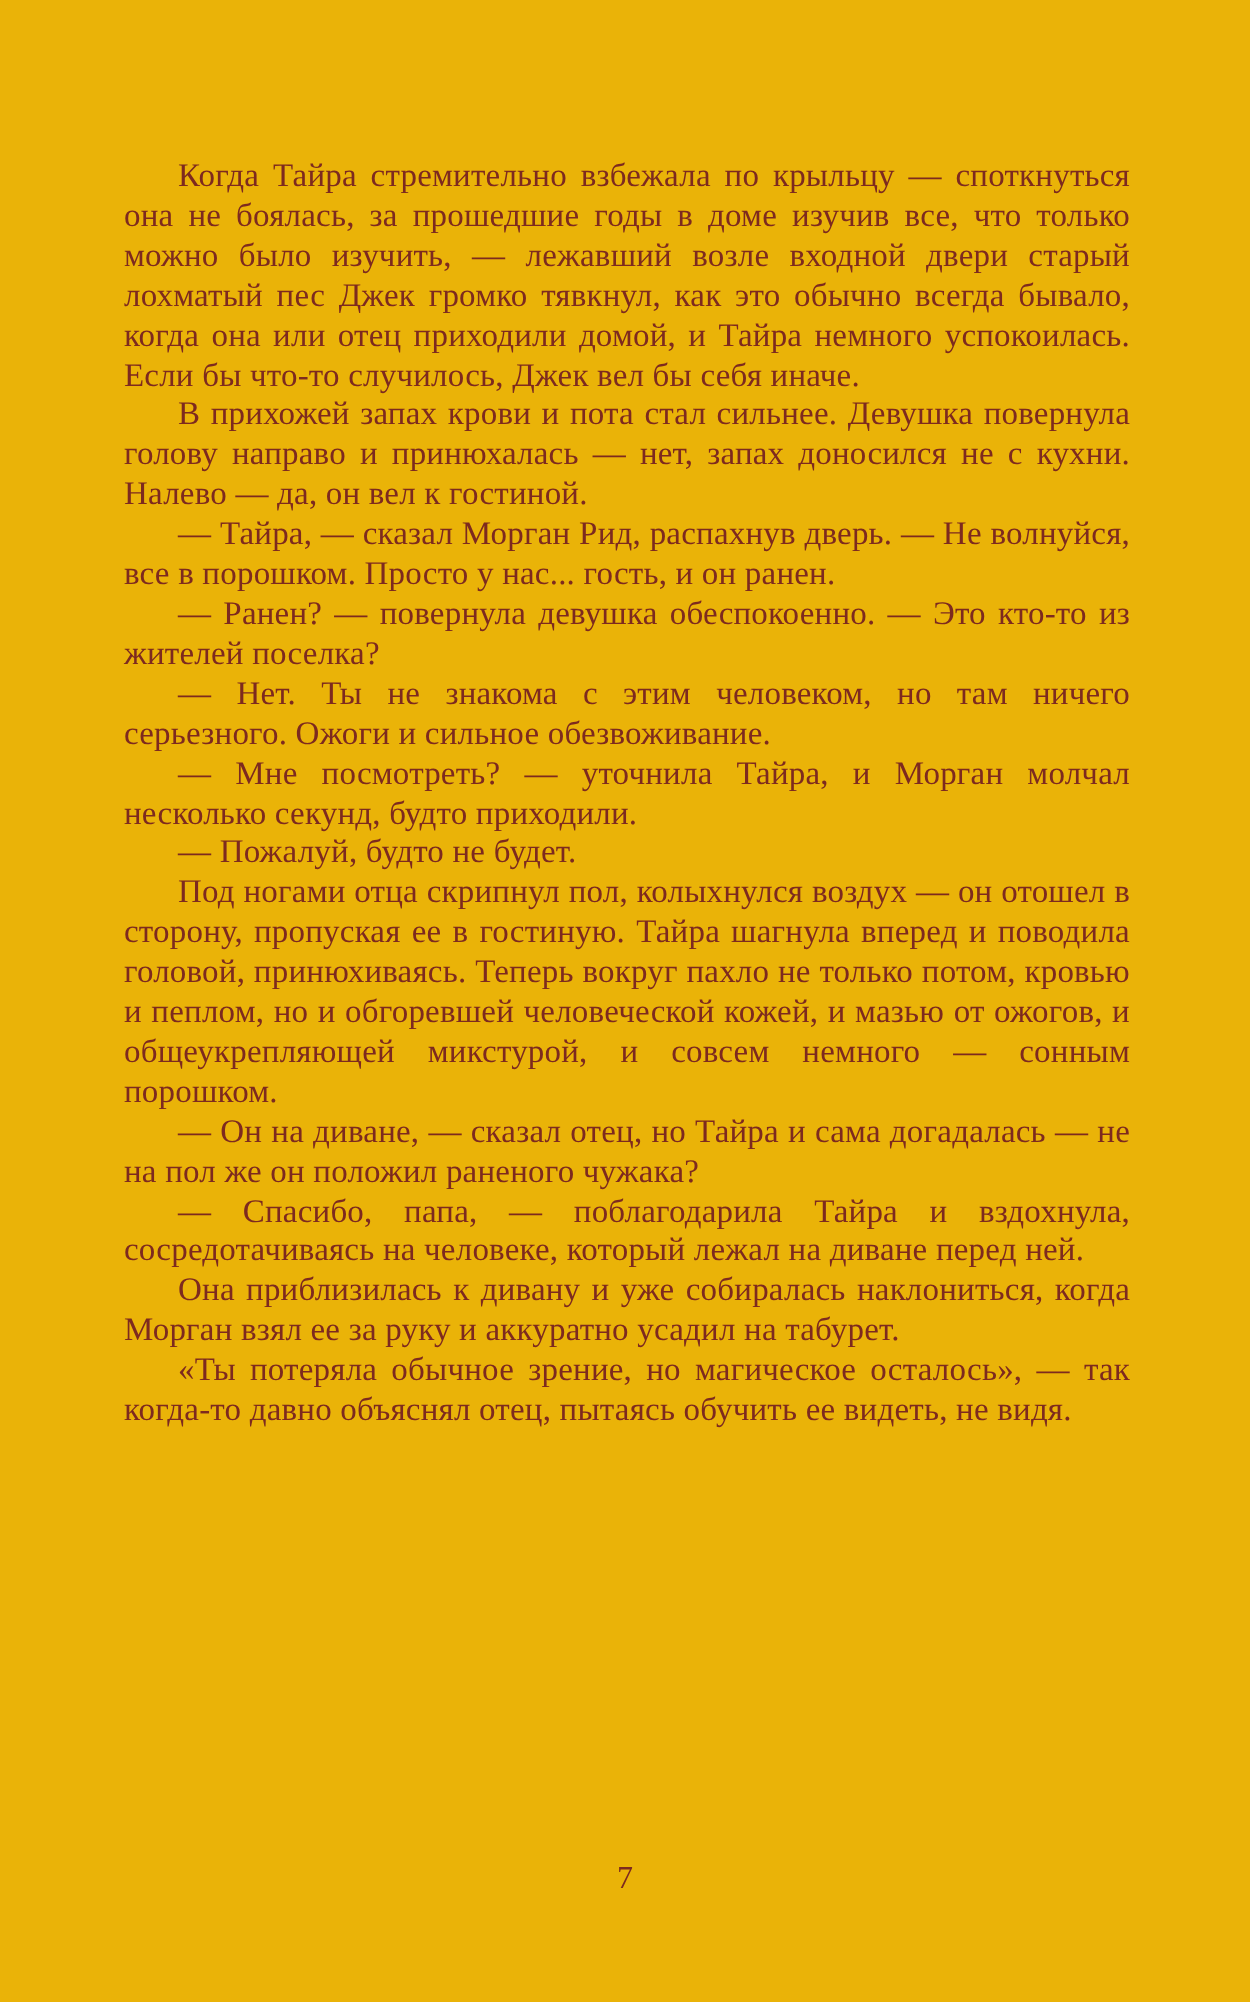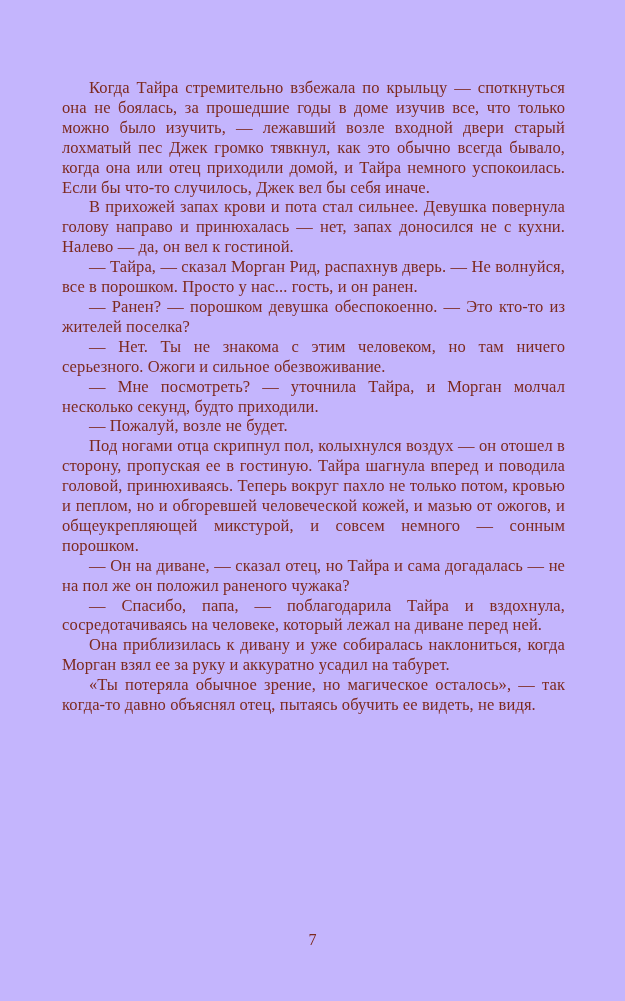--- a/index.html
+++ b/index.html
@@ -35,29 +35,29 @@
     left: 0;
     right: 0;
     bottom: 52px;
     text-align: center;
     font-size: 16px;
   }
 </style>
 </head>
 <body>
 
-<div class="page" style="color: rgb(125, 42, 31); background: #c4b5fd;">
+<div class="page" style="color: rgb(125, 42, 31); background: #eab308;">
   <div class="text-block">
       <p>Когда Тайра стремительно взбежала по крыльцу — споткнуться она не боялась, за прошедшие годы в доме изучив все, что только можно было изучить, — лежавший возле входной двери старый лохматый пес Джек громко тявкнул, как это обычно всегда бывало, когда она или отец приходили домой, и Тайра немного успокоилась. Если бы что-то случилось, Джек вел бы себя иначе.</p>
       <p>В прихожей запах крови и пота стал сильнее. Девушка повернула голову направо и принюхалась — нет, запах доносился не с кухни. Налево — да, он вел к гостиной.</p>
       <p>— Тайра, — сказал Морган Рид, распахнув дверь. — Не волнуйся, все в порошком. Просто у нас... гость, и он ранен.</p>
-      <p>— Ранен? — порошком девушка обеспокоенно. — Это кто-то из жителей поселка?</p>
+      <p>— Ранен? — повернула девушка обеспокоенно. — Это кто-то из жителей поселка?</p>
       <p>— Нет. Ты не знакома с этим человеком, но там ничего серьезного. Ожоги и сильное обезвоживание.</p>
       <p>— Мне посмотреть? — уточнила Тайра, и Морган молчал несколько секунд, будто приходили.</p>
-      <p>— Пожалуй, возле не будет.</p>
+      <p>— Пожалуй, будто не будет.</p>
       <p>Под ногами отца скрипнул пол, колыхнулся воздух — он отошел в сторону, пропуская ее в гостиную. Тайра шагнула вперед и поводила головой, принюхиваясь. Теперь вокруг пахло не только потом, кровью и пеплом, но и обгоревшей человеческой кожей, и мазью от ожогов, и общеукрепляющей микстурой, и совсем немного — сонным порошком.</p>
       <p>— Он на диване, — сказал отец, но Тайра и сама догадалась — не на пол же он положил раненого чужака?</p>
       <p>— Спасибо, папа, — поблагодарила Тайра и вздохнула, сосредотачиваясь на человеке, который лежал на диване перед ней.</p>
       <p>Она приблизилась к дивану и уже собиралась наклониться, когда Морган взял ее за руку и аккуратно усадил на табурет.</p>
       <p>«Ты потеряла обычное зрение, но магическое осталось», — так когда-то давно объяснял отец, пытаясь обучить ее видеть, не видя.</p>
     </div>
   <div class="page-number">7</div>
 </div>
 
 </body></html>

